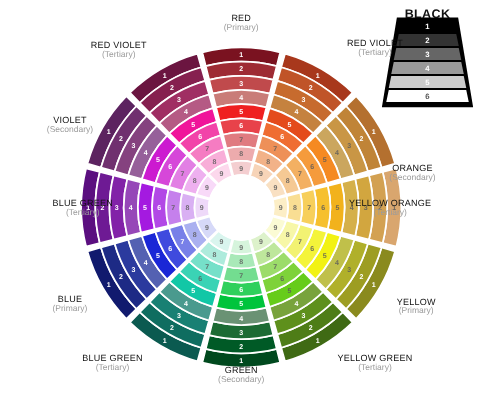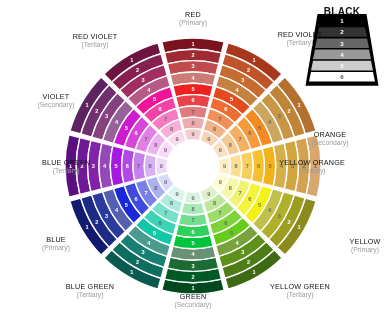--- a/index.html
+++ b/index.html
@@ -300,21 +300,21 @@
       <div class="label-kind">(Tertiary)</div>
     </div>
     <div class="label-group" style="left: 330px; transform: translate(-50%, -50%); top: 102px; margin-top: 36px;">
       <div class="label-name">ORANGE</div>
       <div class="label-kind">(Secondary)</div>
     </div>
     <div class="label-group" style="left: 345px; transform: translate(-100%, -50%); top: 166px;">
       <div class="label-name">YELLOW ORANGE</div>
       <div class="label-kind">(Tertiary)</div>
     </div>
-    <div class="label-group" style="left: 333px; transform: translate(-50%, -50%); top: 245px; margin-left: 32px;">
+    <div class="label-group" style="left: 333px; transform: translate(-50%, -50%); top: 245px;">
       <div class="label-name">YELLOW</div>
       <div class="label-kind">(Primary)</div>
     </div>
     <div class="label-group" style="left: 300px; transform: translate(-50%, -50%); top: 290px; text-align: center;">
       <div class="label-name">YELLOW GREEN</div>
       <div class="label-kind">(Tertiary)</div>
     </div>
     <div class="label-group" style="left: 193px; transform: translate(-50%, -50%); top: 300px;">
       <div class="label-name">GREEN</div>
       <div class="label-kind">(Secondary)</div>

